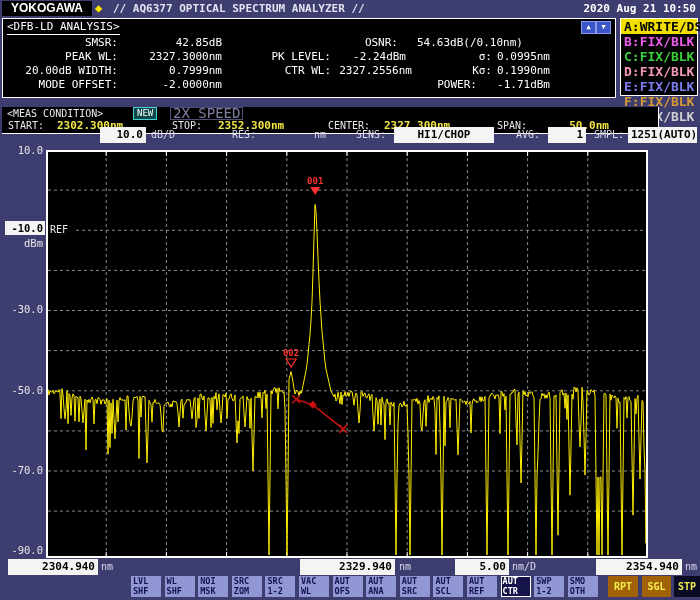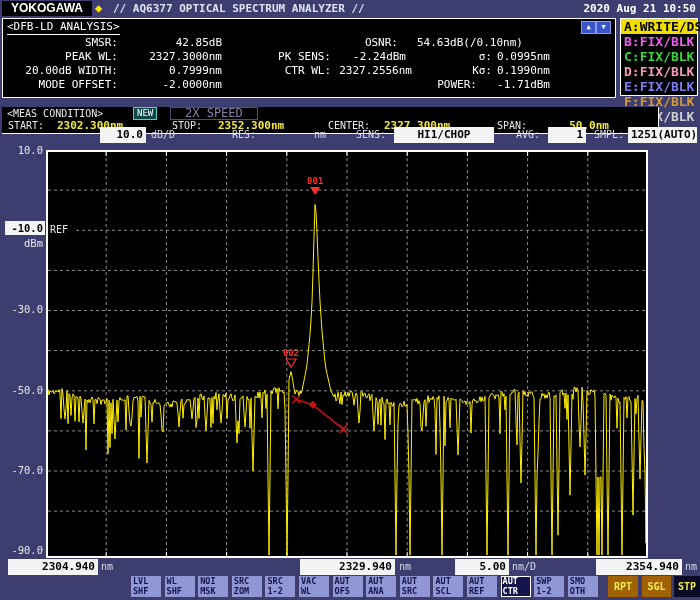--- a/index.html
+++ b/index.html
@@ -26,22 +26,22 @@
           border:1px solid #fff;display:flex;flex-direction:column;box-sizing:border-box;}
   .lg-row{flex:1;display:flex;justify-content:space-between;align-items:center;
           font-size:13px;font-weight:bold;padding:0 3px;}
   .lg-row.active{color:#000;}
   
   .meas{position:absolute;left:2px;top:97px;width:656px;height:26px;background:#000;
         border-right:1px solid #fff;border-bottom:1px solid #fff;margin-top:10px;}
   .meas-title{position:absolute;left:5px;top:1px;font-size:10px;color:#e8e8e8;}
   .badge-new{position:absolute;left:131px;top:0px;font-size:9px;color:#fff;background:#0d4949;
              border:1px solid #49d2d2;padding:0 3px;line-height:11px;}
-  .badge-speed{position:absolute;left:168px;top:0px;font-size:12px;color:#8080a4;
-               border:1px solid #4d4d78;padding:0 14px;line-height:11px;}
+  .badge-speed{position:absolute;left:168px;top:0px;font-size:14px;color:#8080a4;
+               border:1px solid #4d4d78;padding:0 2px;line-height:11px;}
   .m-lbl{position:absolute;top:13px;font-size:10px;color:#e8e8e8;}
   .m-val{position:absolute;top:12px;font-size:11px;font-weight:bold;color:#f3e645;}
   
   .s-lbl{position:absolute;top:129px;font-size:10px;color:#dcdcec;}
   .wbox{position:absolute;background:#f4f4f4;color:#000;font-size:11px;font-weight:bold;
         height:16px;line-height:16px;box-sizing:border-box;padding:0 3px;}
   .wbox.sr{top:127px;}
   
   .y-lbl{position:absolute;left:3px;width:40px;text-align:right;font-size:10.5px;color:#e8e8e8;}
   .ref-box{position:absolute;left:5px;top:221px;width:40px;height:14px;background:#f4f4f4;
@@ -77,21 +77,21 @@
 
     <div class="prow" style="top:17px;">
       <span class="pcell" style="left:0;width:115px;">SMSR:</span>
       <span class="pcell" style="left:0;width:219px;">42.85dB</span>
       <span class="pcell" style="left:0;width:395px;">OSNR:</span>
       <span class="pcell" style="left:414px;text-align:left;">54.63dB(/0.10nm)</span>
     </div>
     <div class="prow" style="top:31px;">
       <span class="pcell" style="left:0;width:115px;">PEAK WL:</span>
       <span class="pcell" style="left:0;width:219px;">2327.3000nm</span>
-      <span class="pcell" style="left:0;width:328px;">PK SENS:</span>
+      <span class="pcell" style="left:0;width:328px;">PK LEVEL:</span>
       <span class="pcell" style="left:0;width:403px;">-2.24dBm</span>
       <span class="pcell" style="left:0;width:489px;">σ:</span>
       <span class="pcell" style="left:0;width:547px;">0.0995nm</span>
     </div>
     <div class="prow" style="top:45px;">
       <span class="pcell" style="left:0;width:115px;">20.00dB WIDTH:</span>
       <span class="pcell" style="left:0;width:219px;">0.7999nm</span>
       <span class="pcell" style="left:0;width:328px;">CTR WL:</span>
       <span class="pcell" style="left:0;width:409px;">2327.2556nm</span>
       <span class="pcell" style="left:0;width:489px;">Kσ:</span>

